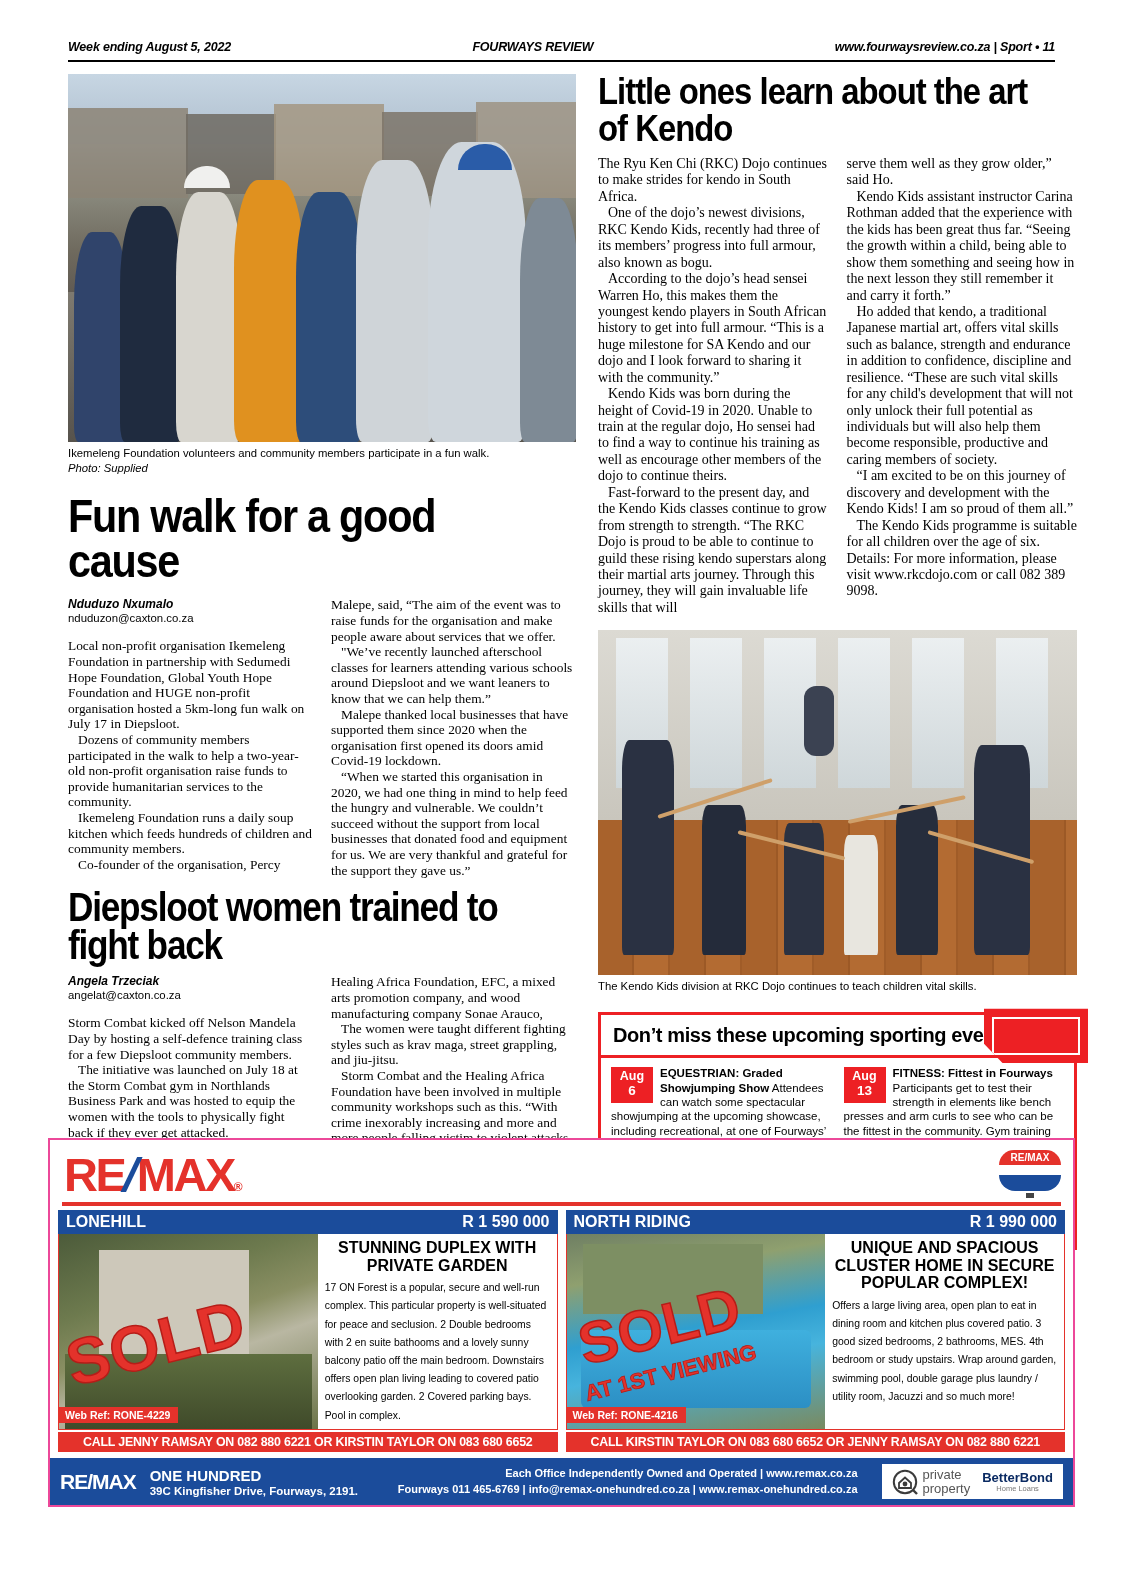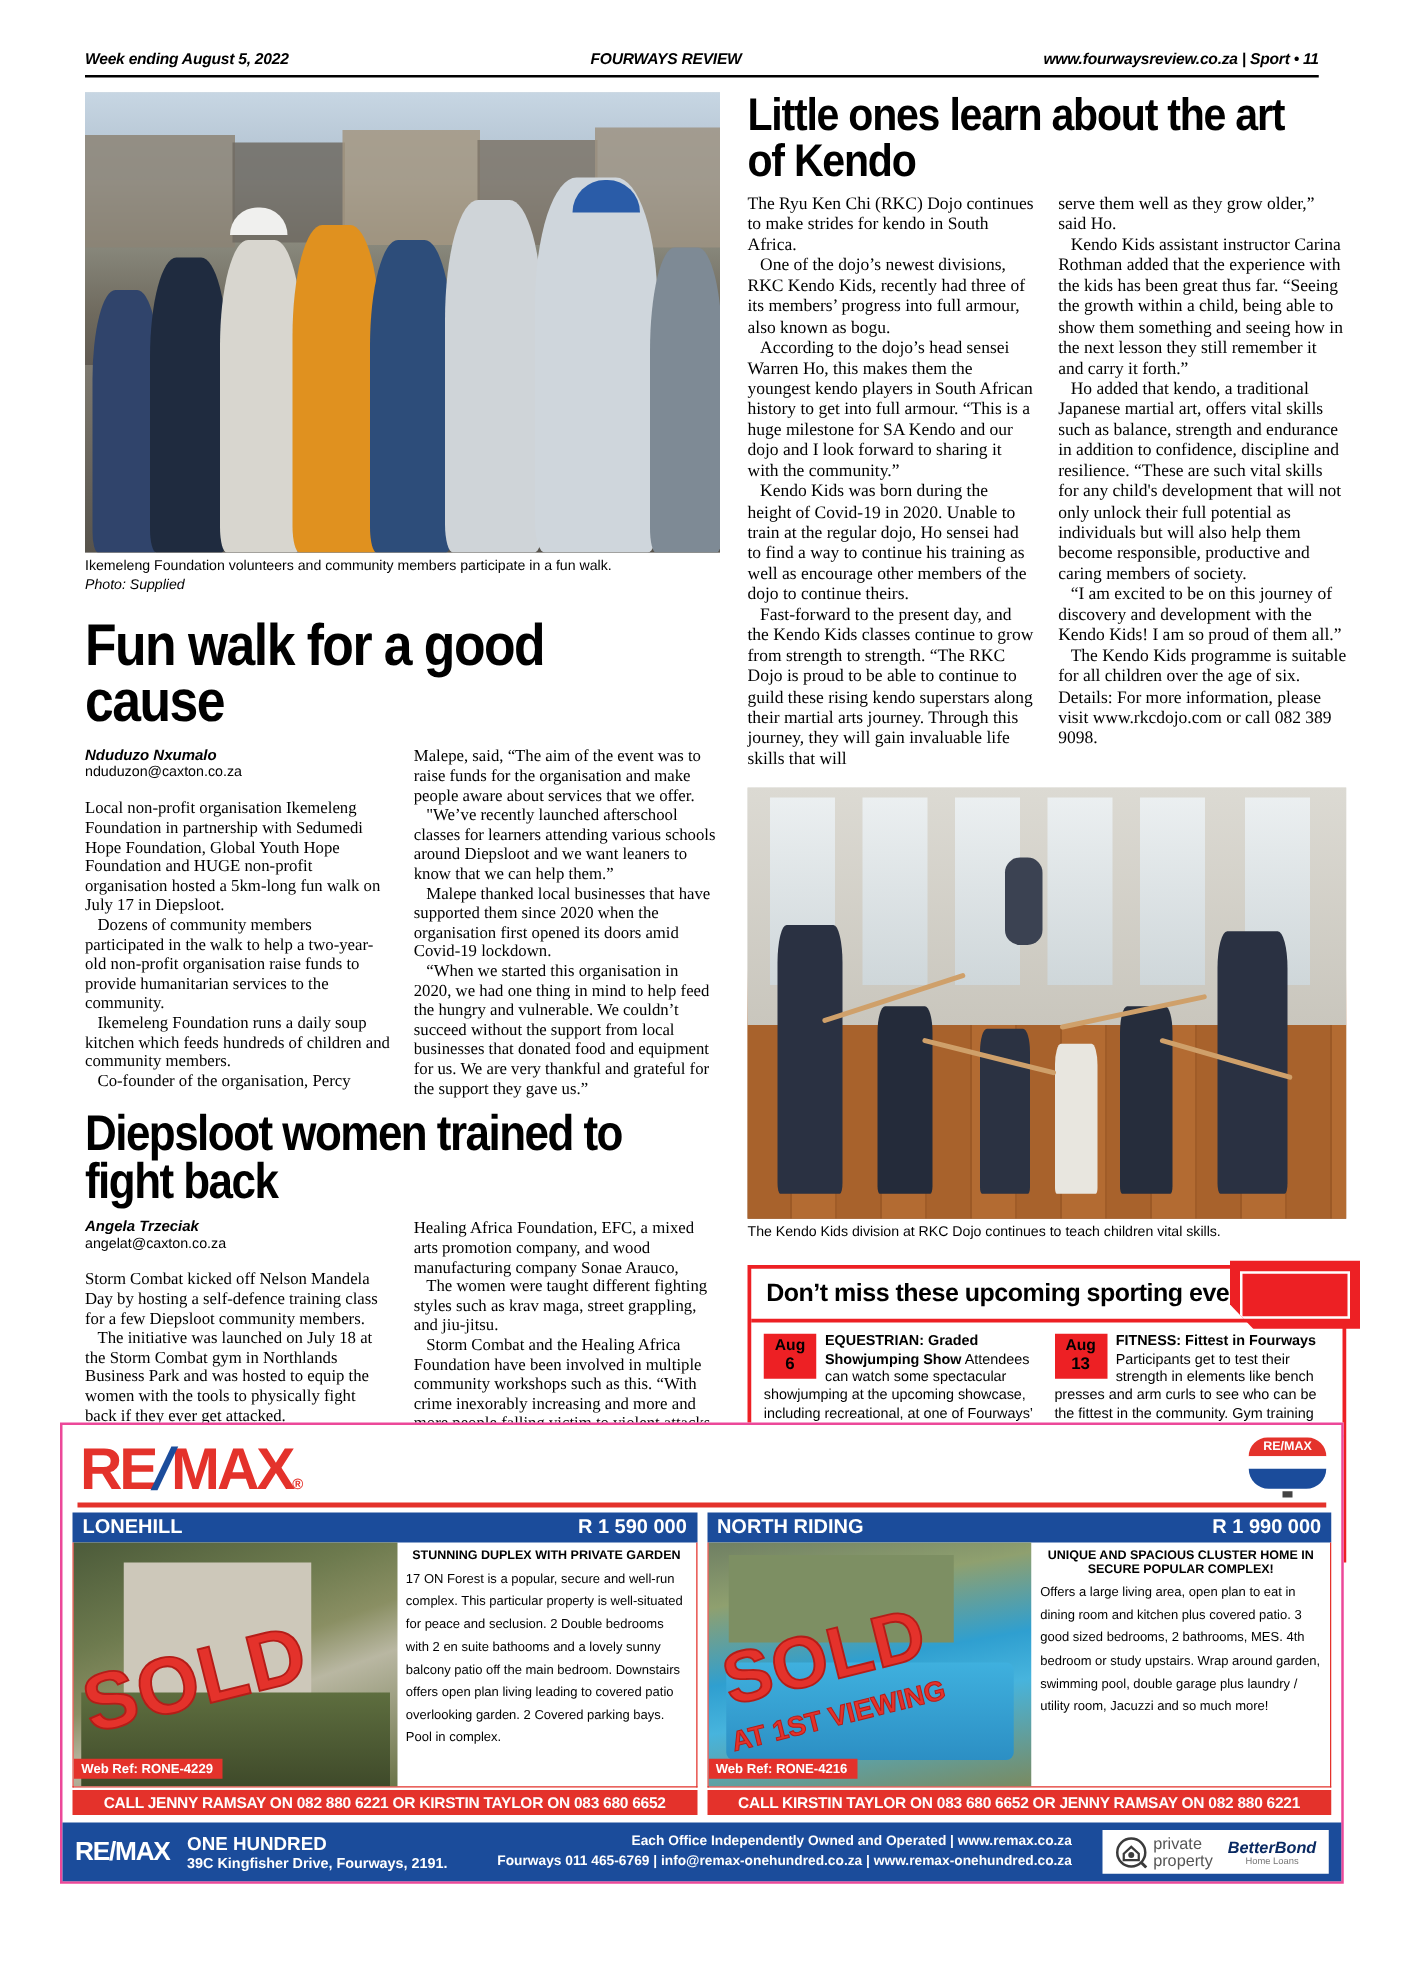--- a/index.html
+++ b/index.html
@@ -90,21 +90,21 @@
   }
   .clipnote-inner {
     position: absolute; left: 8px; top: 24px; right: 8px; bottom: 8px;
     border: 2.5px solid #fff;
   }
   .clip-ring { position: absolute; width: 7px; height: 20px; background: #ED2024; border: 2px solid #fff; border-radius: 3px; top: -8px; }
   .events-rule { height: 3px; background: #ED2024; }
   .ev-cols { display: flex; gap: 12px; padding: 8px 10px 0 10px; }
   .ev { flex: 1 1 0; font-family: "Liberation Sans", sans-serif; font-size: 11.5px; line-height: 1.25; }
   .ev-datechip {
-    float: left; width: 42px; background: #ED2024; color: #000000;
+    float: left; width: 42px; background: #ED2024; color: #ffffff;
     text-align: center; font-weight: bold; margin: 1px 7px 1px 0;
     padding: 3px 0 4px; line-height: 1.1; font-size: 12.5px;
   }
   .ev-datechip .d { font-size: 13.5px; display: block; }
   .ev b { font-weight: bold; }
   .ev-body { }
 
   
   .ad {
     position: absolute; left: 48px; right: 48px; top: 1138px;
@@ -126,21 +126,21 @@
   .listings { display: flex; padding: 4px 8px 0 8px; gap: 8px; }
   .listing { flex: 1 1 0; }
   .lst-bar {
     background: #1B4C9B; color: #fff; font-family: "Liberation Sans", sans-serif;
     font-weight: bold; font-size: 16px; display: flex; justify-content: space-between;
     padding: 3px 8px;
   }
   .lst-body { display: flex; border: 1px solid #E4322B; border-top: none; }
   .lst-photo { width: 52%; position: relative; overflow: hidden; }
   .lst-text { width: 48%; padding: 5px 7px 4px 7px; font-family: "Liberation Sans", sans-serif; }
-  .lst-title { font-weight: bold; font-size: 10px; line-height: 1.1; text-align: center; margin-bottom: 5px; }
+  .lst-title { font-weight: bold; font-size: 16px; line-height: 1.1; text-align: center; margin-bottom: 5px; }
   .lst-desc { font-size: 10.4px; line-height: 1.75; }
   .sold {
     position: absolute; font-family: "Liberation Sans", sans-serif; font-weight: bold;
     color: #E4322B; font-size: 64px; transform: rotate(-14deg);
     left: 6px; top: 72px; letter-spacing: 1px;
     -webkit-text-stroke: 1.5px #b51d18;
   }
   .sold2 { font-size: 58px; left: 10px; top: 58px; }
   .sold-sub { position: absolute; left: 16px; top: 126px; transform: rotate(-14deg); color: #E4322B; font-family: "Liberation Sans", sans-serif; font-weight: bold; font-size: 22px; -webkit-text-stroke: .8px #b51d18; }
   .webref {
@@ -159,21 +159,21 @@
     font-family: "Liberation Sans", sans-serif;
   }
   .af-logo { font-weight: bold; font-size: 21px; letter-spacing: -1px; }
   .af-name { font-weight: bold; font-size: 15px; line-height: 1.2; }
   .af-addr { font-size: 11.5px; font-weight: bold; }
   .af-mid { margin-left: auto; text-align: right; font-size: 11px; font-weight: bold; line-height: 1.45; padding-right: 10px; }
   .af-badges { display: flex; align-items: center; gap: 12px; background: #fff; color: #1B4C9B; padding: 4px 10px; }
   .pp { display: flex; align-items: center; gap: 5px; }
   .pp-txt { font-size: 13px; color: #555; line-height: 1.05; }
   .bb { text-align: center; line-height: 1.05; }
-  .bb-t { font-size: 13px; font-weight: bold; color: #0a2a62; font-style: italic; }
+  .bb-t { font-size: 13px; font-weight: bold; color: #0a2a62; }
   .bb-s { font-size: 7.5px; color: #777; }
 
   .vrule { position: absolute; left: 556px; top: 78px; bottom: 1165px; width: 1px; background: #000; }
   .hrule-bottom { position: absolute; left: 48px; right: 48px; top: 1148px; border-top: 2.5px solid #000; }
 
   
   .ph-fun {
     height: 368px;
     background:
       linear-gradient(180deg,#9fb6c8 0%, #b9c7d2 18%, #8a8a7e 32%, #6f6a5e 48%, #5d5750 62%, #4f4a45 100%);

